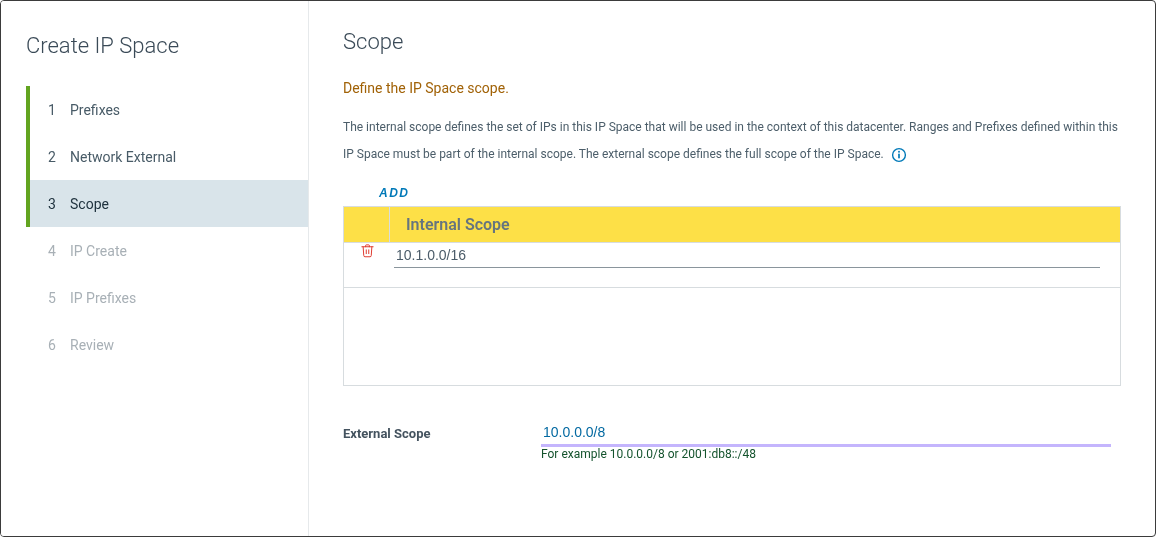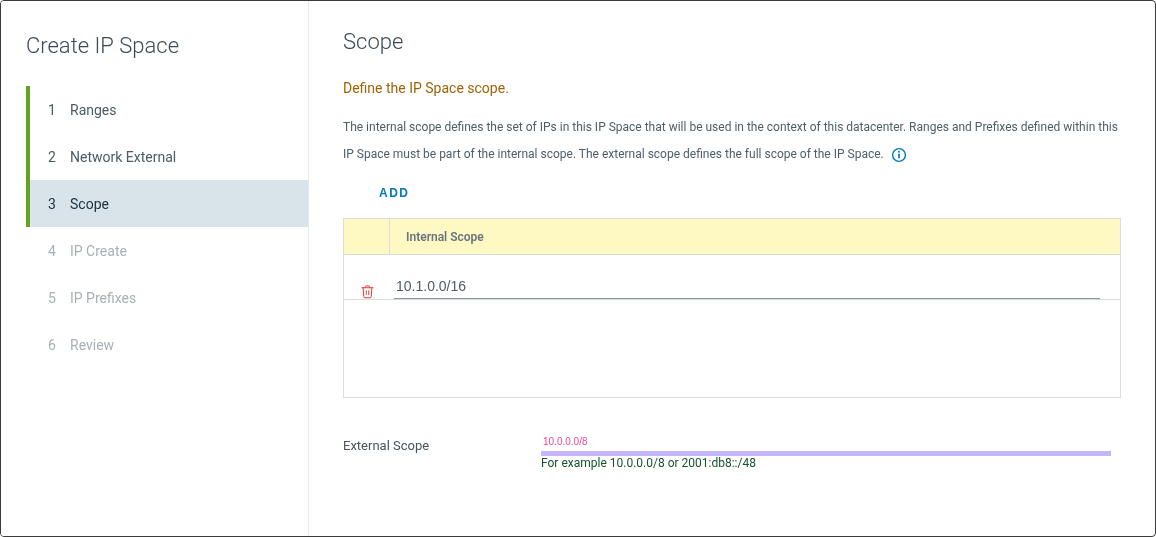--- a/index.html
+++ b/index.html
@@ -95,55 +95,56 @@
   }
   .info-icon {
     display: inline-flex;
     vertical-align: middle;
     margin-left: 4px;
   }
   .info-icon svg { display: block; }
   .add-btn {
     display: inline-block;
     margin-left: 28px;
-    margin-bottom: 14px;
+    margin-bottom: 2px;
     color: #0079b8;
     font-weight: 600;
     font-size: 12px;
     letter-spacing: 1.5px;
     cursor: pointer;
     background: none;
     border: none;
     padding: 4px 8px;
+    font-style: italic;
   }
   .table-box {
     border: 1px solid #d7dcdf;
     background: #fff;
   }
   .table-head {
     display: flex;
     align-items: center;
     height: 36px;
-    background: #fef9c3;
+    background: #fde047;
     border-bottom: 1px solid #d7dcdf;
-    font-size: 12px;
+    font-size: 16px;
     font-weight: 600;
     color: #66757f;
   }
   .th-gap {
     width: 46px;
     height: 100%;
     border-right: 1px solid #d7dcdf;
   }
   .th-label {
     padding-left: 16px;
   }
   .table-row {
     display: flex;
-    align-items: flex-end;
+    align-items: flex-start;
     height: 44px;
   }
   .delete-cell {
     width: 46px;
     display: flex;
     align-items: center;
     justify-content: center;
   }
   .delete-cell svg { cursor: pointer; }
   .input-cell {
@@ -166,51 +167,51 @@
     border-top: 1px solid #d7dcdf;
   }
   .ext-row {
     display: flex;
     align-items: flex-start;
     margin-top: 34px;
   }
   .ext-label {
     width: 198px;
     font-size: 13px;
-    font-weight: 400;
+    font-weight: 700;
     color: #44535f;
     padding-top: 6px;
   }
   .ext-field { flex: 1; max-width: 570px; }
   .ext-field input {
     width: 100%;
     border: none;
-    border-bottom: 5px solid #c4b5fd;
+    border-bottom: 3px solid #c4b5fd;
     outline: none;
-    font-size: 10px;
-    color: #ec4899;
+    font-size: 14px;
+    color: #0369a1;
     padding: 4px 2px;
     background: transparent;
   }
   .ext-hint {
     font-size: 12px;
     color: #14532d;
   }
 </style>
 </head>
 <body>
 
 <div class="frame">
 
   <div class="left-col">
     <div class="wizard-title">Create IP Space</div>
     <ul class="wizard-steps">
         <li class="step completed">
           <span class="num">1</span>
-          <span>Ranges</span>
+          <span>Prefixes</span>
         </li>
         <li class="step completed">
           <span class="num">2</span>
           <span>Network External</span>
         </li>
         <li class="step active">
           <span class="num">3</span>
           <span>Scope</span>
         </li>
         <li class="step disabled">

